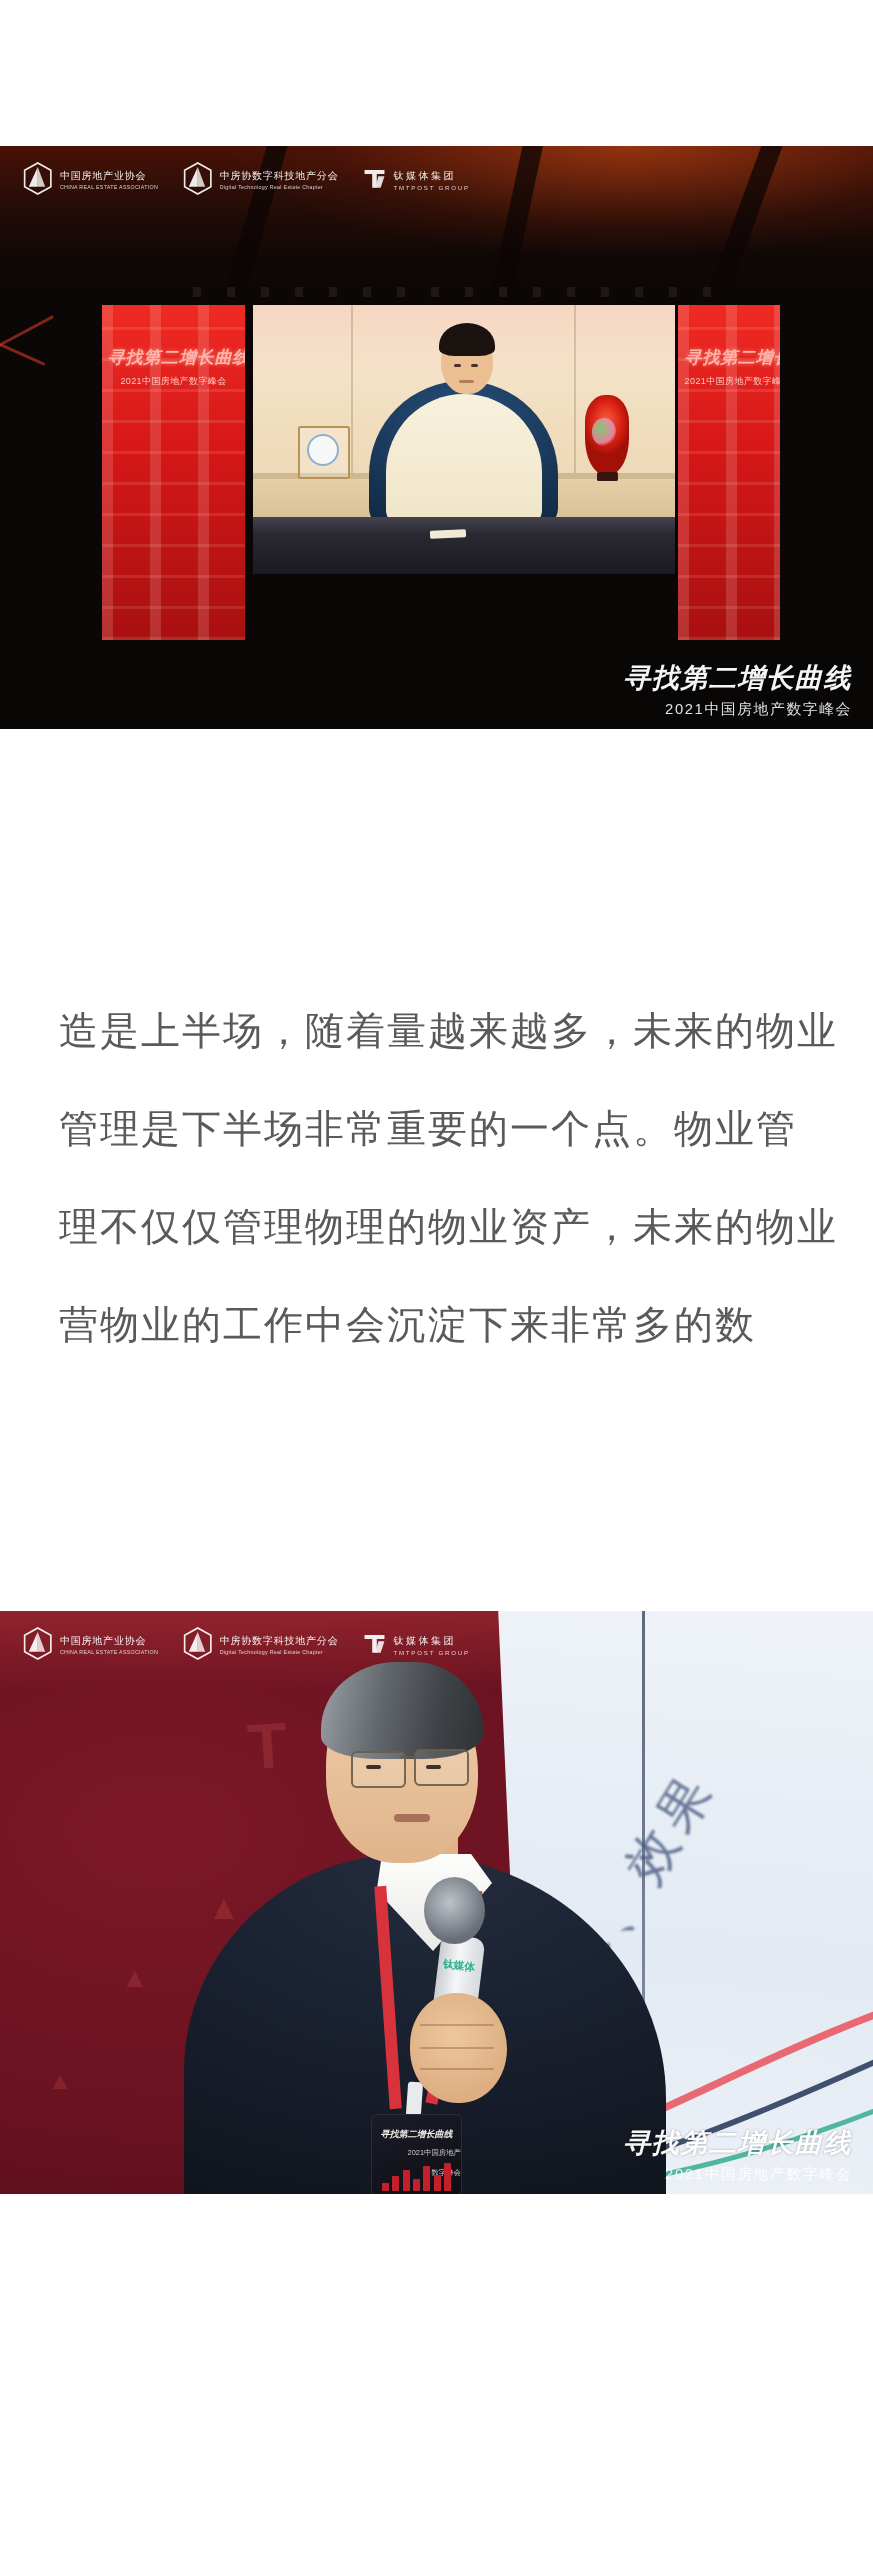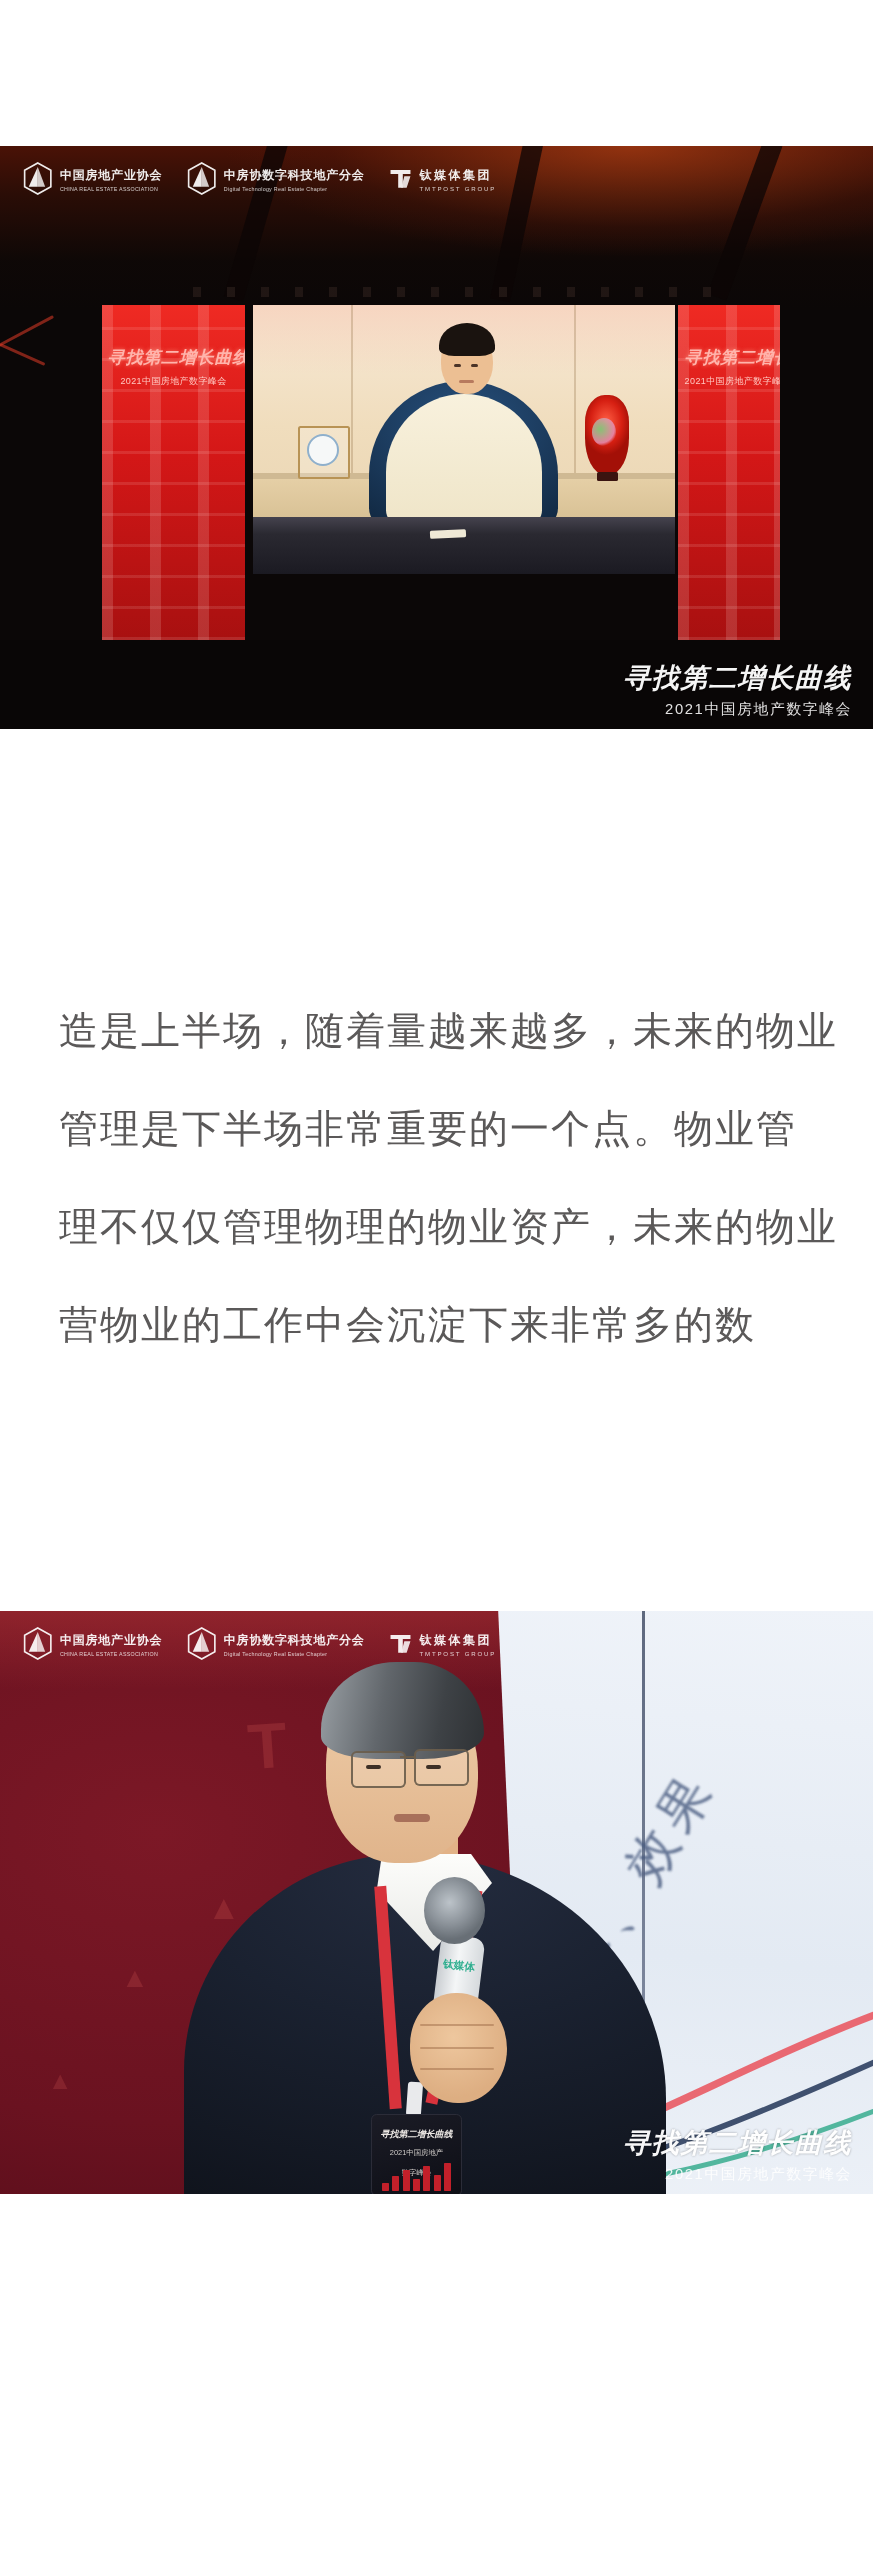--- a/index.html
+++ b/index.html
@@ -5,21 +5,21 @@
   html,body{margin:0;padding:0;background:#ffffff;}
   body{width:874px;padding-bottom:86px;font-family:"Liberation Sans","DejaVu Sans",sans-serif;}
   .photo{position:relative;width:874px;height:583px;overflow:hidden;}
   #photo1{margin-top:146px;background:#0b0707;}
   #photo2{margin-top:237px;background:#6d1422;}
 
   
   .logo-row{position:absolute;top:16.4px;left:23px;display:flex;align-items:center;gap:24.6px;z-index:30;color:#fff;opacity:.92;}
   .logo{display:flex;align-items:center;gap:7.4px;}
   .logo-texts{display:flex;flex-direction:column;line-height:1.15;}
-  .logo-zh{font-size:12px;font-weight:bold;letter-spacing:0.8px;white-space:nowrap;}
+  .logo-zh{font-size:10px;font-weight:normal;letter-spacing:0.8px;white-space:nowrap;}
   .logo-en{font-size:5.3px;letter-spacing:0.3px;opacity:.85;white-space:nowrap;margin-top:2.5px;}
   .logo3 .logo-zh{letter-spacing:2.5px;}
   .logo3 .logo-en{font-size:6.1px;letter-spacing:1.8px;}
 
   
   .watermark{position:absolute;right:22px;top:514px;text-align:right;color:#ffffff;z-index:40;}
   .wm-title{font-size:27px;font-weight:bold;font-style:italic;letter-spacing:1.6px;opacity:.96;text-shadow:0 0 2.5px rgba(0,0,0,.35);white-space:nowrap;}
   .wm-sub{font-size:14.8px;margin-top:4.1px;letter-spacing:1.6px;opacity:.88;white-space:nowrap;}
 
   
@@ -127,21 +127,21 @@
   .m-eye.e1{left:366px;} .m-eye.e2{left:426px;}
   .m-mouth{position:absolute;left:394px;top:203px;width:36px;height:8.2px;background:#a8705a;border-radius:4.1px/50%;}
   .m-lanyard{position:absolute;width:12.3px;background:#d8333c;}
   .m-lanyard.lan1{left:382px;top:275px;height:223px;transform:rotate(-4deg);}
   .m-lanyard.lan2{left:448px;top:277px;height:218px;transform:rotate(12deg);}
   .m-clip{position:absolute;left:407px;top:471px;width:14.8px;height:34px;background:#e9eaec;border-radius:3.3px;transform:rotate(4deg);}
   .m-badge{position:absolute;left:371px;top:503px;width:89px;height:80px;
     background:linear-gradient(160deg,#1b1c26,#0d0e15);border:0.8px solid #2b2c38;border-radius:5.7px;overflow:hidden;z-index:5;}
   .badge-title{position:absolute;top:13px;left:0;right:0;text-align:center;font-size:9px;font-weight:bold;
     font-style:italic;color:#ece8e4;white-space:nowrap;}
-  .badge-line{position:absolute;left:0;right:0;text-align:center;font-size:7.4px;color:#cfcbc8;white-space:nowrap;}
+  .badge-line{position:absolute;left:0;right:0;text-align:right;font-size:7.4px;color:#cfcbc8;white-space:nowrap;}
   .badge-line.b2{top:33px;} .badge-line.b3{top:53px;}
   .badge-bars{position:absolute;left:9.8px;right:9.8px;bottom:4.1px;height:28px;display:flex;align-items:flex-end;gap:3.3px;}
   .badge-bars span{flex:1;background:#c2202a;border-radius:0.8px;}
   .m-mic-body{position:absolute;left:434px;top:325px;width:44px;height:125px;
     background:linear-gradient(90deg,#c9cdd1,#f4f6f7 45%,#d5d9dc);border-radius:11.5px;transform:rotate(7deg);z-index:6;}
   .mic-logo{position:absolute;left:443px;top:348px;font-size:10.7px;color:#2fae8f;font-weight:bold;
     transform:rotate(7deg);z-index:7;white-space:nowrap;}
   .m-hand{position:absolute;left:410px;top:382px;width:97px;height:110px;
     background:radial-gradient(60% 55% at 45% 40%,#eec79e,#ddae82);border-radius:48% 52% 50% 50%;z-index:8;}
   .hand-line{position:absolute;left:9.8px;width:74px;height:1.6px;background:rgba(150,100,65,.45);border-radius:1.6px;}

